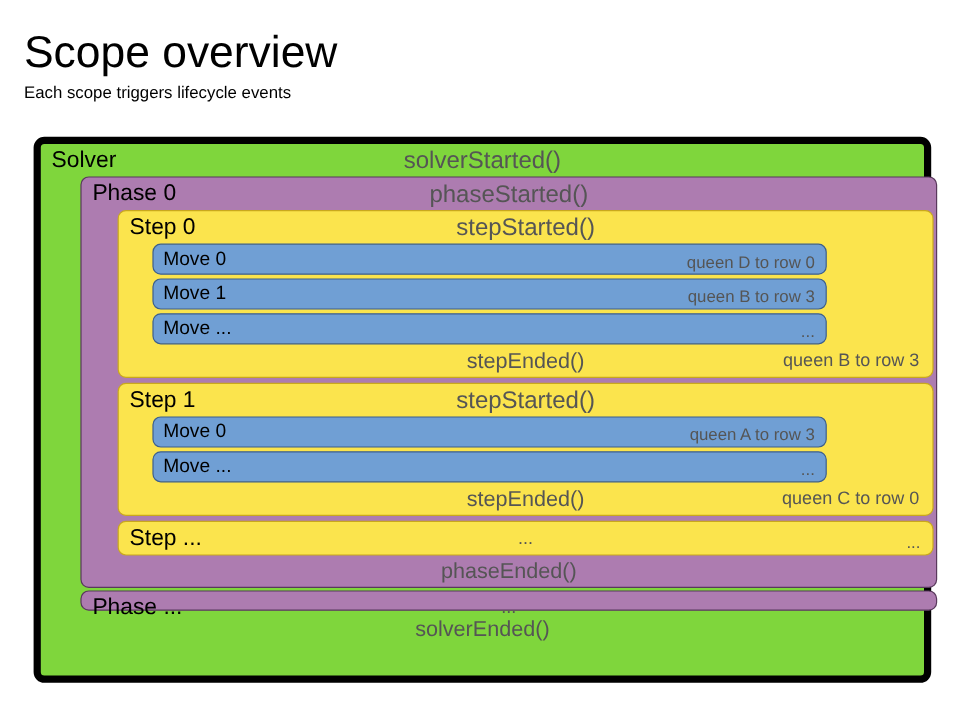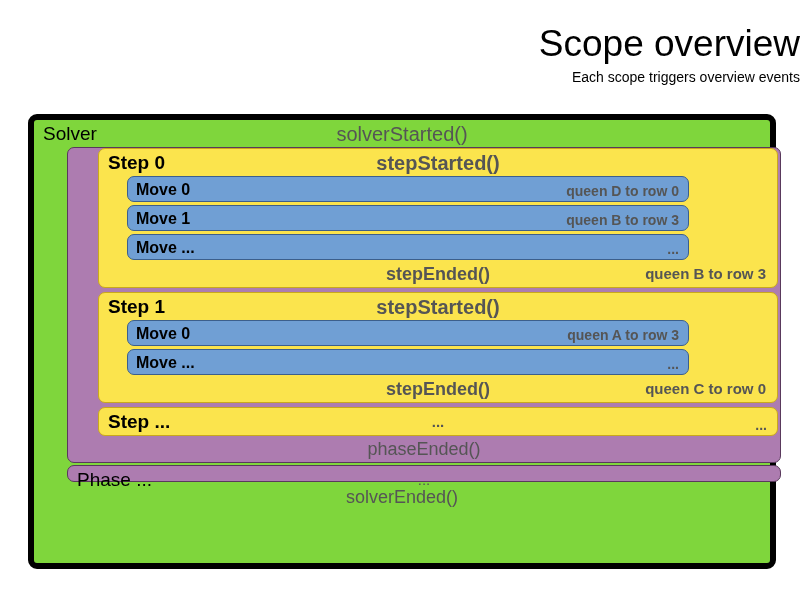--- a/index.html
+++ b/index.html
@@ -10,21 +10,21 @@
   body {
     width: 800px;
     height: 600px;
     font-family: "Liberation Sans", sans-serif;
     color: #000000;
     overflow: hidden;
   }
 
   
   .titleblock {
-    text-align: right;
+    text-align: left;
     padding-top: 22px;
     padding-left: 20px;
   }
   .title {
     font-size: 37px;
     font-weight: normal;
     line-height: 44px;
     letter-spacing: 0px;
     color: #000;
   }
@@ -149,21 +149,20 @@
   .phase-rest {
     margin: 2px 0 0 33px;
     width: 714px;
     box-sizing: border-box;
     height: 17px;
   }
 
   .steps-area {
     margin: 0 0 0 30px;
     width: 680px;
-    font-weight: bold;
   }
   .step-box { margin-bottom: 4px; }
   .step-box:last-child { margin-bottom: 0; }
 
   .step-dots { height: 29px; }
 
   .moves-area {
     margin: 0 0 0 28px;
     width: 562px;
     padding-bottom: 1px;
@@ -193,34 +192,38 @@
     color: #555555;
     white-space: nowrap;
   }
   .solver-footer { height: 30px; padding-left: 21px; }
 </style>
 </head>
 <body>
 
 <div class="titleblock">
   <div class="title">Scope overview</div>
-  <div class="subtitle">Each scope triggers overview events</div>
+  <div class="subtitle">Each scope triggers lifecycle events</div>
 </div>
 
 <div class="diagram">
 
   <div class="scope solver">
 
     <div class="hdr">
       <span class="lbl">Solver</span>
       <span class="evt">solverStarted()</span>
     </div>
 
     <div class="scope phase phase0">
 
+      <div class="hdr">
+        <span class="lbl">Phase 0</span>
+        <span class="evt">phaseStarted()</span>
+      </div>
 
       <div class="steps-area">
 
         <div class="scope step step-box">
           <div class="hdr">
             <span class="lbl">Step 0</span>
             <span class="evt">stepStarted()</span>
           </div>
 
           <div class="moves-area">

